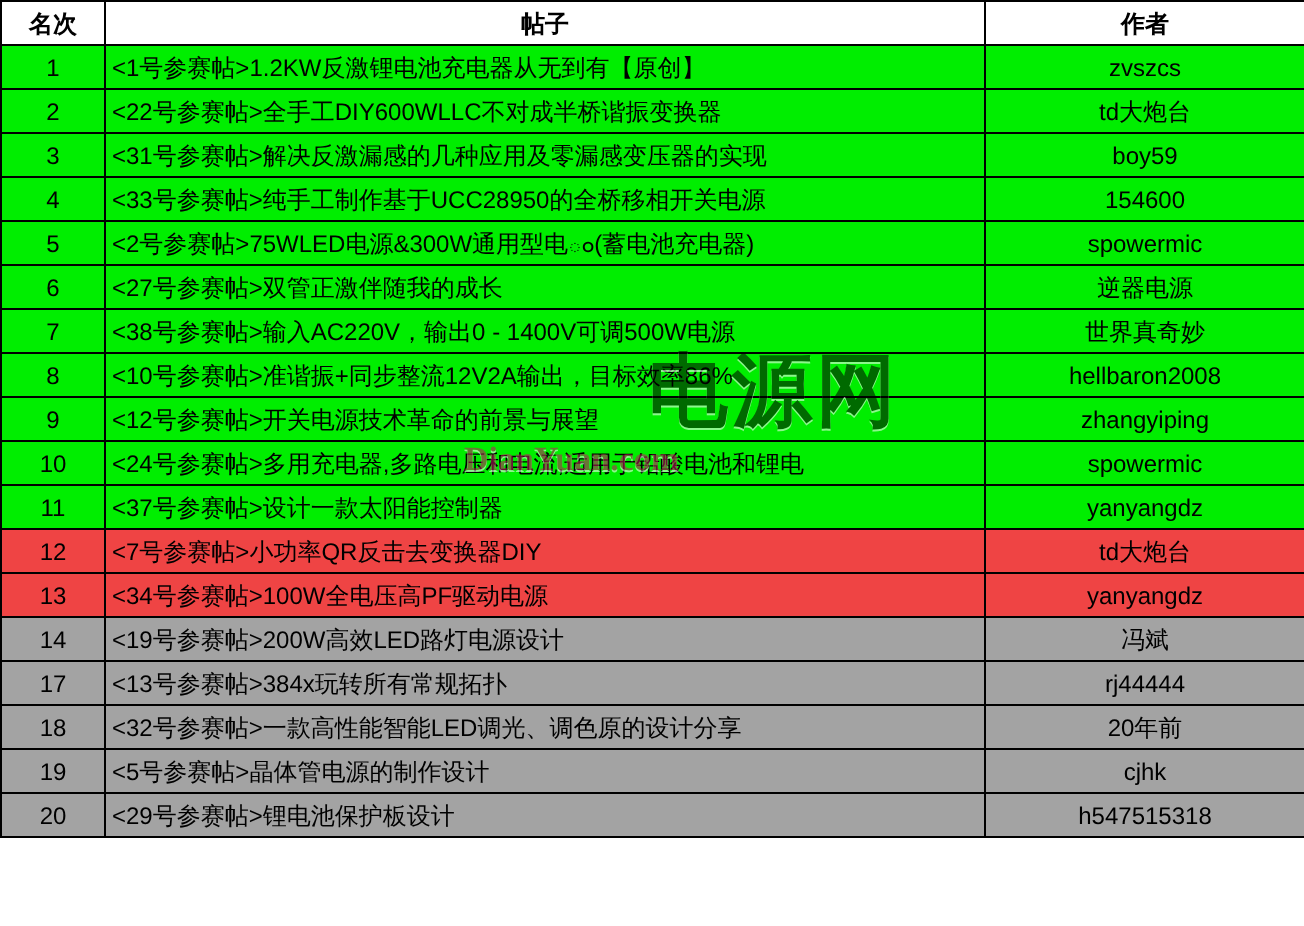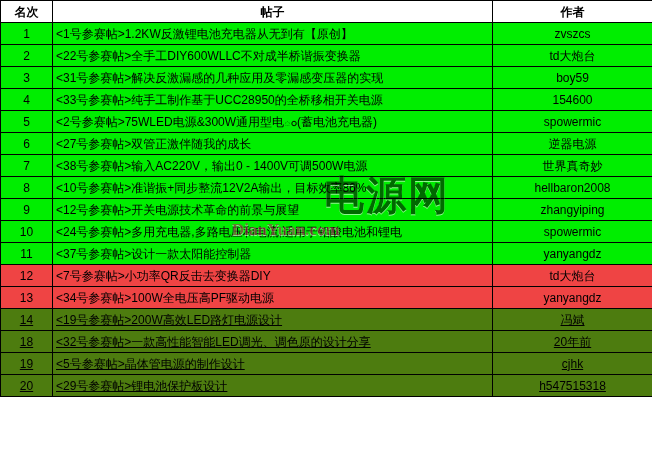--- a/index.html
+++ b/index.html
@@ -49,21 +49,21 @@
     text-align: center;
   }
   td.title-cell {
     text-align: left;
     margin-left: 12px;
   }
   td.author-cell {
     text-align: center;
   }
   
-  tr.bg-white td { background: #4d7c0f; text-decoration: underline; }
+  tr.bg-white td { background: #a3a3a3; }
   tr.bg-green td { background: #00ee00; }
   tr.bg-gray td  { background: #ef4444; }
 
   .watermark {
     position: absolute;
     left: 232px;
     top: 168px;
     width: 230px;
     height: 92px;
     pointer-events: none;
@@ -174,20 +174,25 @@
           <td class="rank-cell">13</td>
           <td class="title-cell">&lt;34号参赛帖&gt;100W全电压高PF驱动电源</td>
           <td class="author-cell">yanyangdz</td>
         </tr>
         <tr class="bg-white">
           <td class="rank-cell">14</td>
           <td class="title-cell">&lt;19号参赛帖&gt;200W高效LED路灯电源设计</td>
           <td class="author-cell">冯斌</td>
         </tr>
         <tr class="bg-white">
+          <td class="rank-cell">17</td>
+          <td class="title-cell">&lt;13号参赛帖&gt;384x玩转所有常规拓扑</td>
+          <td class="author-cell">rj44444</td>
+        </tr>
+        <tr class="bg-white">
           <td class="rank-cell">18</td>
           <td class="title-cell">&lt;32号参赛帖&gt;一款高性能智能LED调光、调色原的设计分享</td>
           <td class="author-cell">20年前</td>
         </tr>
         <tr class="bg-white">
           <td class="rank-cell">19</td>
           <td class="title-cell">&lt;5号参赛帖&gt;晶体管电源的制作设计</td>
           <td class="author-cell">cjhk</td>
         </tr>
         <tr class="bg-white">

